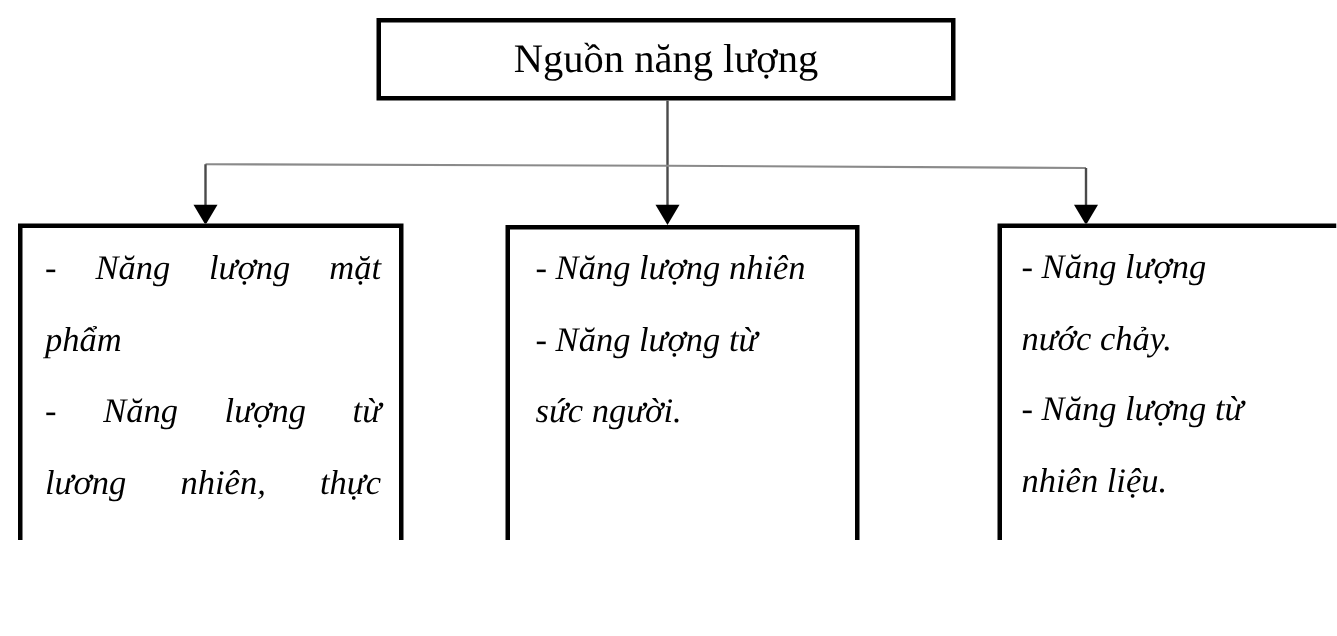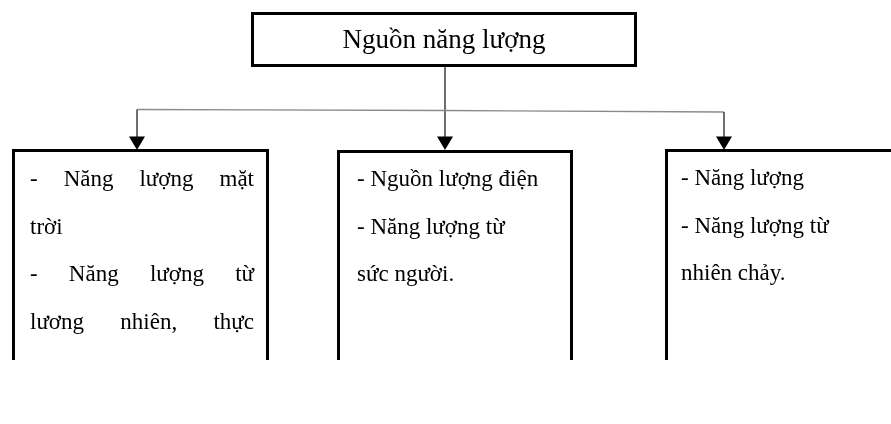--- a/index.html
+++ b/index.html
@@ -49,20 +49,21 @@
     line-height:1;
     white-space:nowrap;
   }
   .col-box{
     top:149px;
     font-size:23px;
   }
   .col-box .tline{
     line-height:47.5px;
     white-space:nowrap;
+    font-style:italic;
   }
   .box-left{
     left:12px;
     width:257px;height:250px;
     padding:3px 12px 0 15px;
   }
   .box-left .tline{
     text-align:justify;
     text-align-last:justify;
     white-space:normal;
@@ -92,31 +93,32 @@
     <path class="arrow" d="M437,136.5 L453,136.5 L445,150 Z"></path>
     <path class="arrow" d="M716,136.5 L732,136.5 L724,150 Z"></path>
   </svg>
 
   <div class="box title-box">
     <div class="title-label">Nguồn năng lượng</div>
   </div>
 
   <div class="box col-box box-left">
     <div class="tline">- Năng lượng mặt</div>
-    <div class="tline">trời</div>
+    <div class="tline">phẩm</div>
     <div class="tline">- Năng lượng từ</div>
     <div class="tline">lương nhiên, thực</div>
     <div class="tline">nhiên.</div>
   </div>
 
   <div class="box col-box box-mid">
-    <div class="tline">- Nguồn lượng điện</div>
+    <div class="tline">- Năng lượng nhiên</div>
     <div class="tline">- Năng lượng từ</div>
     <div class="tline">sức người.</div>
   </div>
 
   <div class="box col-box box-right">
     <div class="tline">- Năng lượng</div>
+    <div class="tline">nước chảy.</div>
     <div class="tline">- Năng lượng từ</div>
-    <div class="tline">nhiên chảy.</div>
+    <div class="tline">nhiên liệu.</div>
   </div>
 
 </div>
 
 </body></html>

